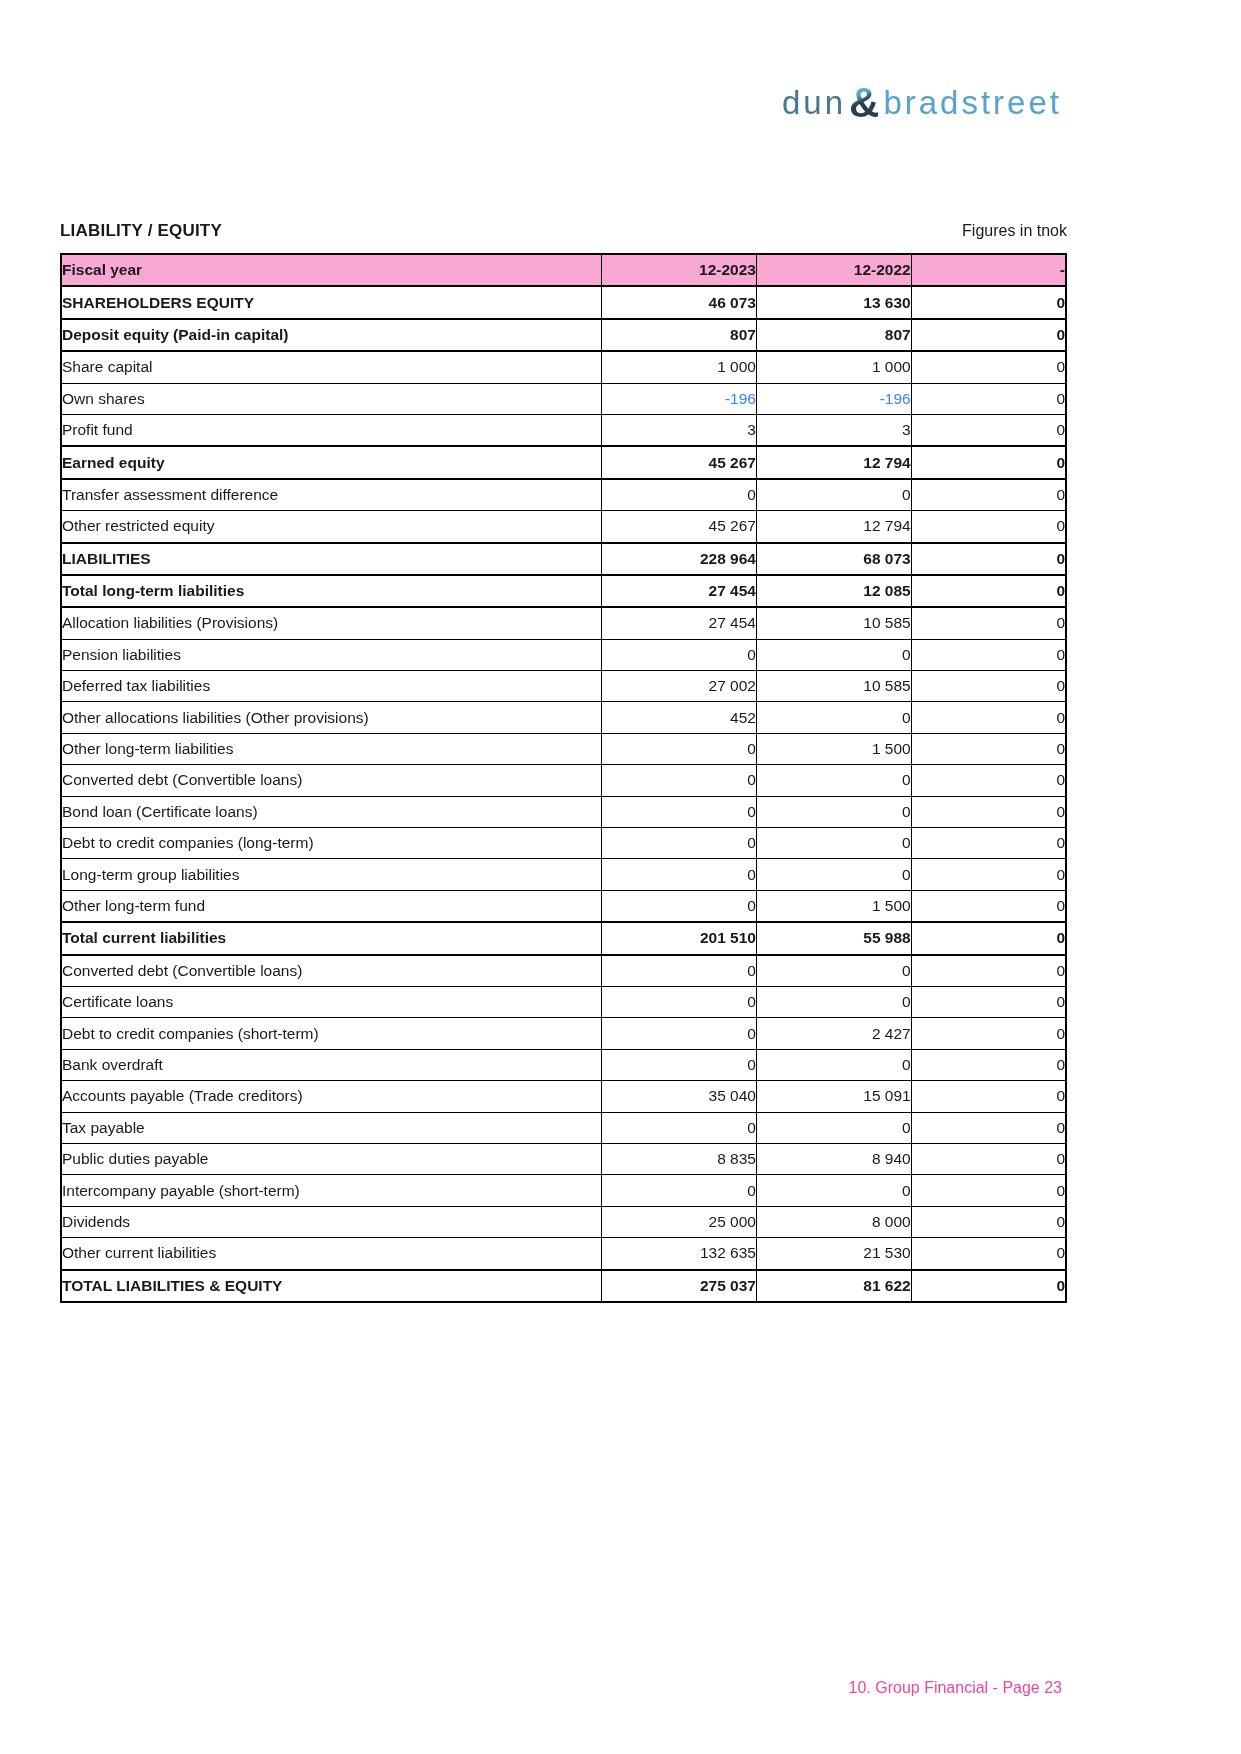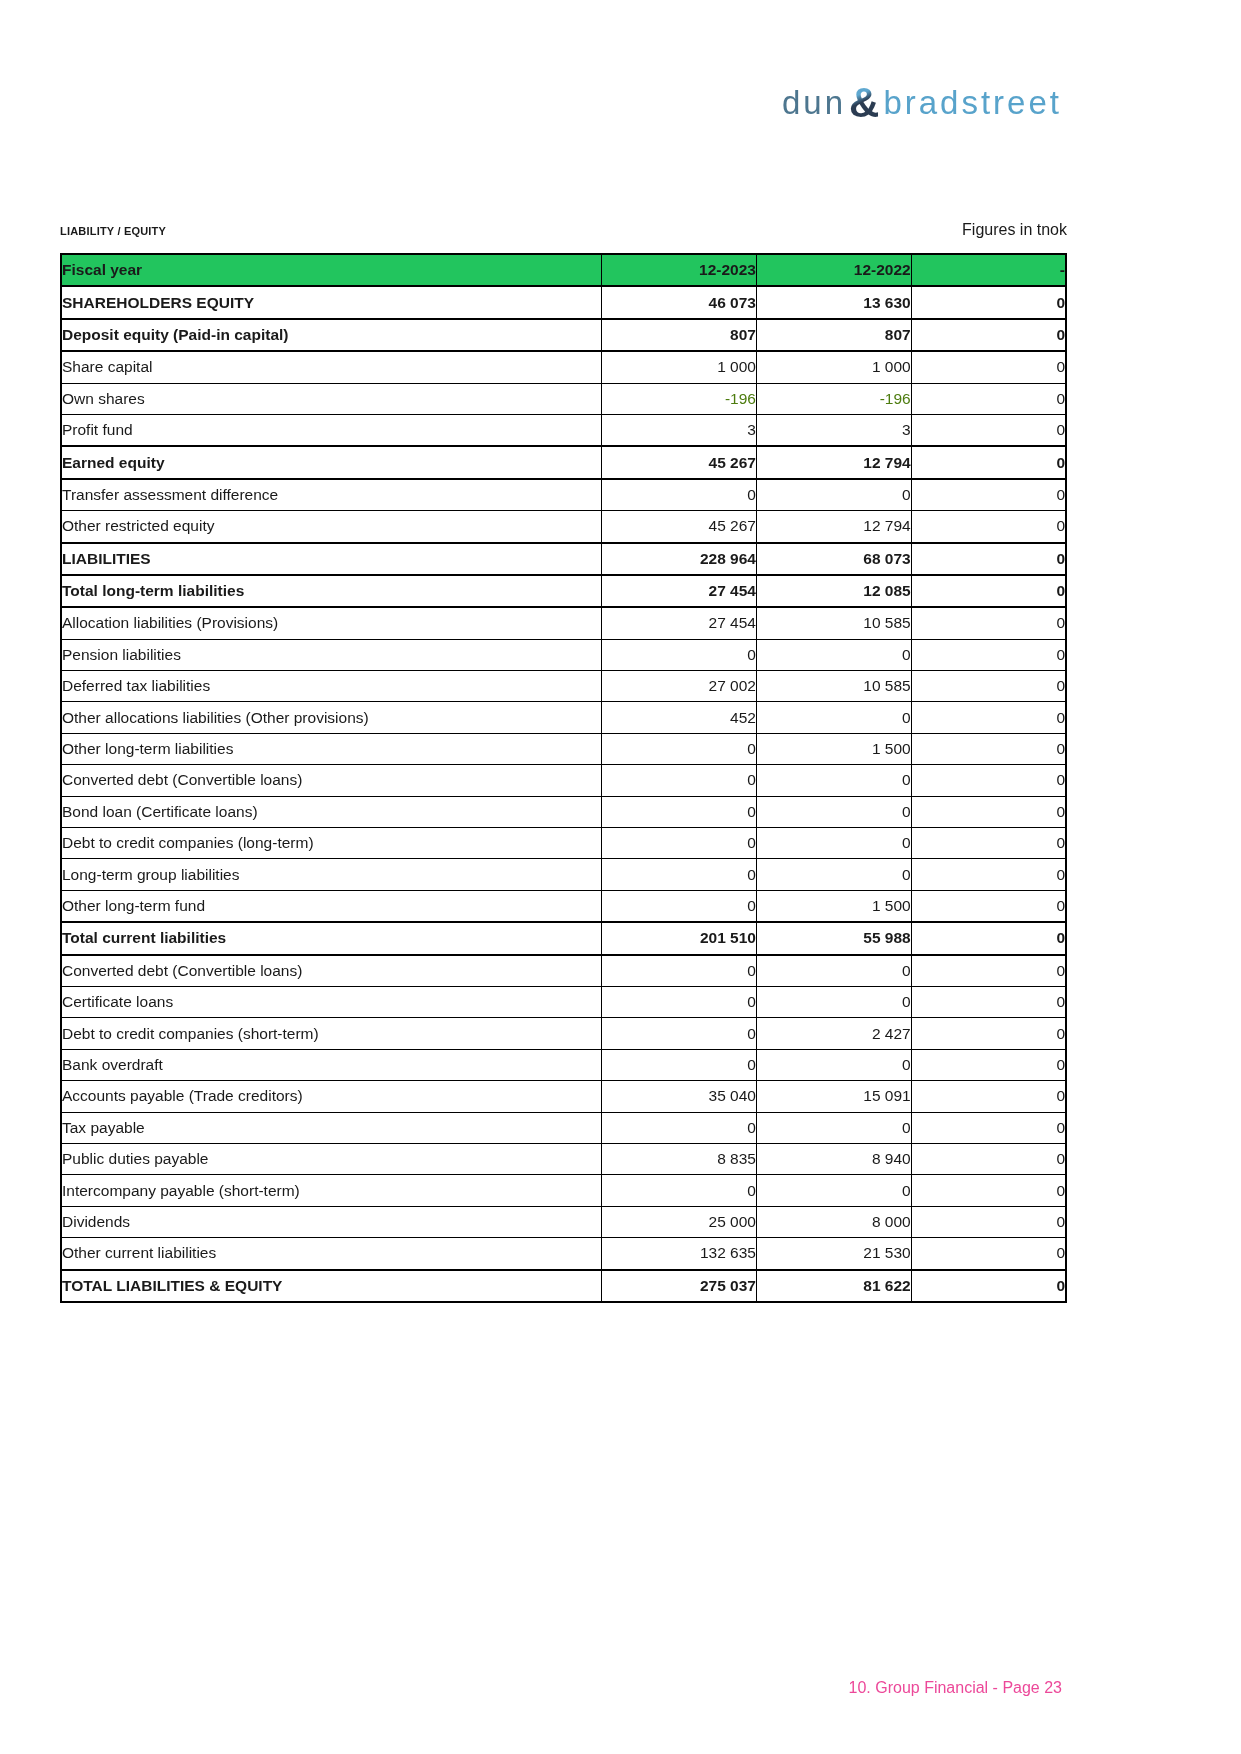--- a/index.html
+++ b/index.html
@@ -48,21 +48,21 @@
   .title-line {
     position: absolute;
     left: 60px;
     top: 221px;
     width: 1007px;
     display: flex;
     justify-content: space-between;
     align-items: baseline;
   }
   .page-title {
-    font-size: 11px;
+    font-size: 17px;
     font-weight: bold;
     letter-spacing: 0.2px;
   }
   .unit-note {
     font-size: 16px;
     font-weight: normal;
   }
 
   
   table.fin {
@@ -82,39 +82,39 @@
     border: 1px solid #000000;
     height: 30.4px;
     padding: 0;
     vertical-align: middle;
     overflow: hidden;
     white-space: nowrap;
   }
   table.fin { border: 2px solid #000000; }
 
   table.fin thead th {
-    background: #22c55e;
+    background: #f9a8d4;
     font-weight: bold;
     border-bottom: 2px solid #000000;
   }
   th.label-cell, td.label-cell {
     text-align: left;
     padding-left: 7px;
   }
   th.num-cell, td.num-cell {
     text-align: right;
     padding-right: 8px;
   }
   tr.bold-row td {
     font-weight: bold;
     border-top: 2px solid #000000;
     border-bottom: 2px solid #000000;
     margin-top: 7px;
   }
-  td.neg { color: #4d7c0f; }
+  td.neg { color: #3b82f6; }
 
   
   .footer {
     position: absolute;
     top: 1679px;
     right: 179px;
     font-size: 16px;
     color: #ec4899;
   }
 </style>

